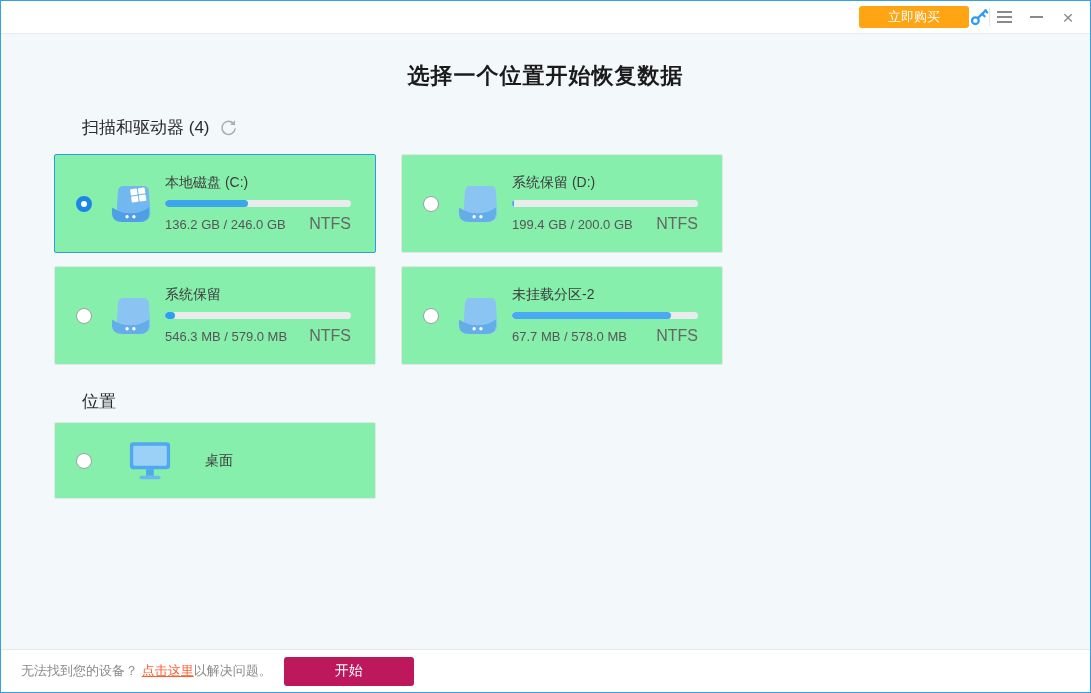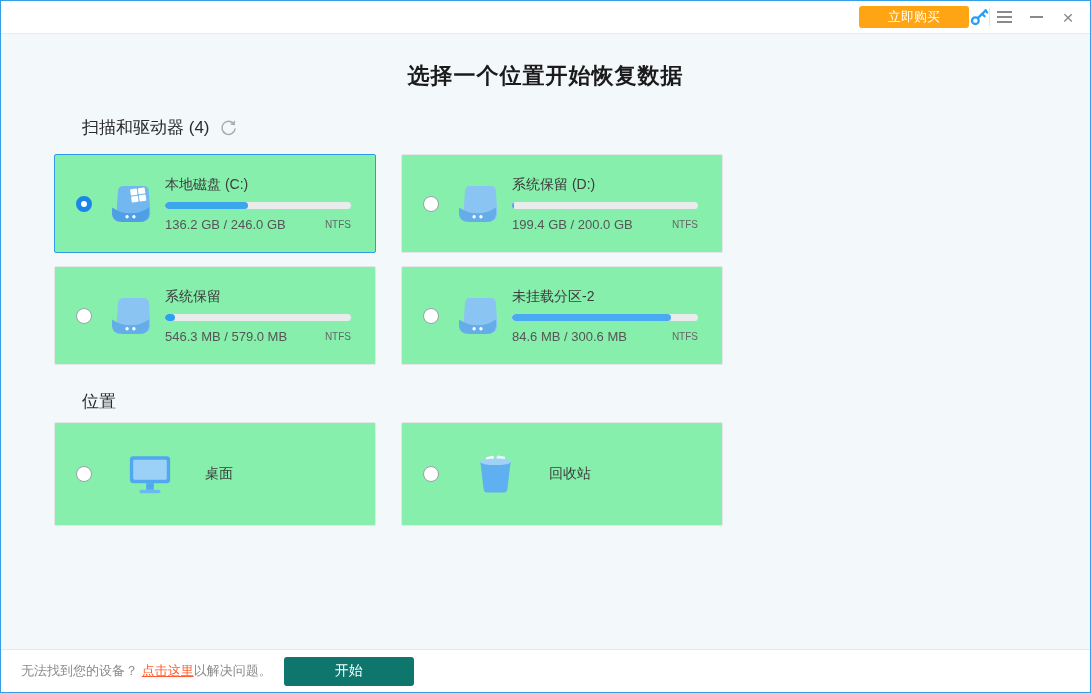--- a/index.html
+++ b/index.html
@@ -40,34 +40,34 @@
   .refresh { cursor:pointer; display:flex; }
 
   .cards { display:flex; flex-wrap:wrap; gap:13px 25px; }
   .cards-drives { margin-top:15px; }
   .cards-loc { margin-top:9px; }
 
   .card { width:322px; background:#86efac; border:1px solid #e4e6e7; border-radius:2px;
           display:flex; align-items:center; cursor:pointer; }
   .card.selected { border-color:#2e9ae8; }
   .drive-card { height:99px; padding:0 24px 0 21px; }
-  .flat-card { height:104px; padding:0 18px 0 21px; gap:16px; }
+  .flat-card { height:77px; padding:0 18px 0 21px; gap:16px; }
 
   .radio { width:16px; height:16px; border:1.5px solid #9aa0a6; border-radius:50%;
            background:#fff; flex:none; }
   .radio.checked { border:5px solid #1c86e8; }
 
   .drive-icon { margin:0 12px 0 16px; flex:none; display:flex; }
   .drive-info { flex:1; min-width:0; }
   .drive-name { font-size:14px; color:#3c3c3c; margin-bottom:8px; }
   .progress { height:7px; background:#e9ebed; border-radius:4px; overflow:hidden; }
   .progress .fill { display:block; height:100%; border-radius:4px; }
   .drive-meta { display:flex; justify-content:space-between; align-items:center; margin-top:8px; }
   .drive-size { font-size:13px; color:#565656; }
-  .drive-fs { font-size:10px; color:#666; }
+  .drive-fs { font-size:16px; color:#666; }
 
   .flat-icon { margin:0 16px 0 19px; flex:none; display:flex; }
   .flat-label { font-size:14px; color:#3c3c3c; }
 
   
   .footer { height:43px; background:#fff; border-top:1px solid #e6e8e9; flex:none;
             display:flex; align-items:center; padding:0 21px 0 20px; }
   .footer-text { font-size:13px; color:#8a8a8a; }
   .footer-link { text-decoration:underline; cursor:pointer; }
   .start-btn { margin-left:auto; width:130px; height:29px; border:none; border-radius:3px;
@@ -203,21 +203,21 @@
               <circle cx="19.5" cy="33" r="1.7" fill="#fff"></circle>
                 <circle cx="26.5" cy="33" r="1.7" fill="#fff"></circle>
             </svg>
           </span>
           <div class="drive-info">
             <div class="drive-name">未挂载分区-2</div>
             <div class="progress">
               <span class="fill" style="width: 85.4%; background: rgb(74, 169, 243);"></span>
             </div>
             <div class="drive-meta">
-              <span class="drive-size">84.6 MB / 300.6 MB</span>
+              <span class="drive-size">67.7 MB / 578.0 MB</span>
               <span class="drive-fs">NTFS</span>
             </div>
           </div>
         </div>
 
       </div>
     </section>
 
     <section>
       <div class="section-head sh-loc">
@@ -231,40 +231,28 @@
             <svg width="46" height="41" viewBox="0 0 48 42">
               <rect x="3" y="2" width="42" height="28" rx="3.5" fill="#51a8ef"></rect>
               <rect x="6.5" y="5.5" width="35" height="21" rx="1.5" fill="#9cd1f7"></rect>
               <rect x="20" y="30" width="8" height="7" fill="#51a8ef"></rect>
               <rect x="13" y="37" width="22" height="3.6" rx="1.8" fill="#6cb9f2"></rect>
             </svg>
           </span>
           <span class="flat-label">桌面</span>
         </div>
 
-        <div class="card flat-card">
-          <span class="radio"></span>
-          <span class="flat-icon">
-            <svg width="43" height="43" viewBox="0 0 44 44">
-              <path d="M6.5 9h31l-3.3 27.5q-.5 4-4.6 4H14.4q-4.1 0-4.6-4z" fill="#5fb0f1"></path>
-              <rect x="12.5" y="3.5" width="8" height="5.5" rx="1" transform="rotate(-14 16.5 6)" fill="#fff"></rect>
-              <rect x="23" y="3" width="8.5" height="6" rx="1" transform="rotate(10 27 6)" fill="#e7f2fc"></rect>
-              <ellipse cx="22" cy="9" rx="15.7" ry="3.4" fill="#9ed2f7"></ellipse>
-            </svg>
-          </span>
-          <span class="flat-label">回收站</span>
-        </div>
 
 
       </div>
     </section>
 
   </main>
 
   <footer class="footer">
     <span class="footer-text">
       <span>无法找到您的设备？</span>
       <a class="footer-link" style="color: rgb(255, 91, 46);">点击这里</a><span>以解决问题。</span>
     </span>
-    <button class="start-btn" style="background: #0f766e; margin-left: 12px;">开始</button>
+    <button class="start-btn" style="background: #be185d; margin-left: 12px;">开始</button>
   </footer>
 
 </div>
 
 </body></html>

